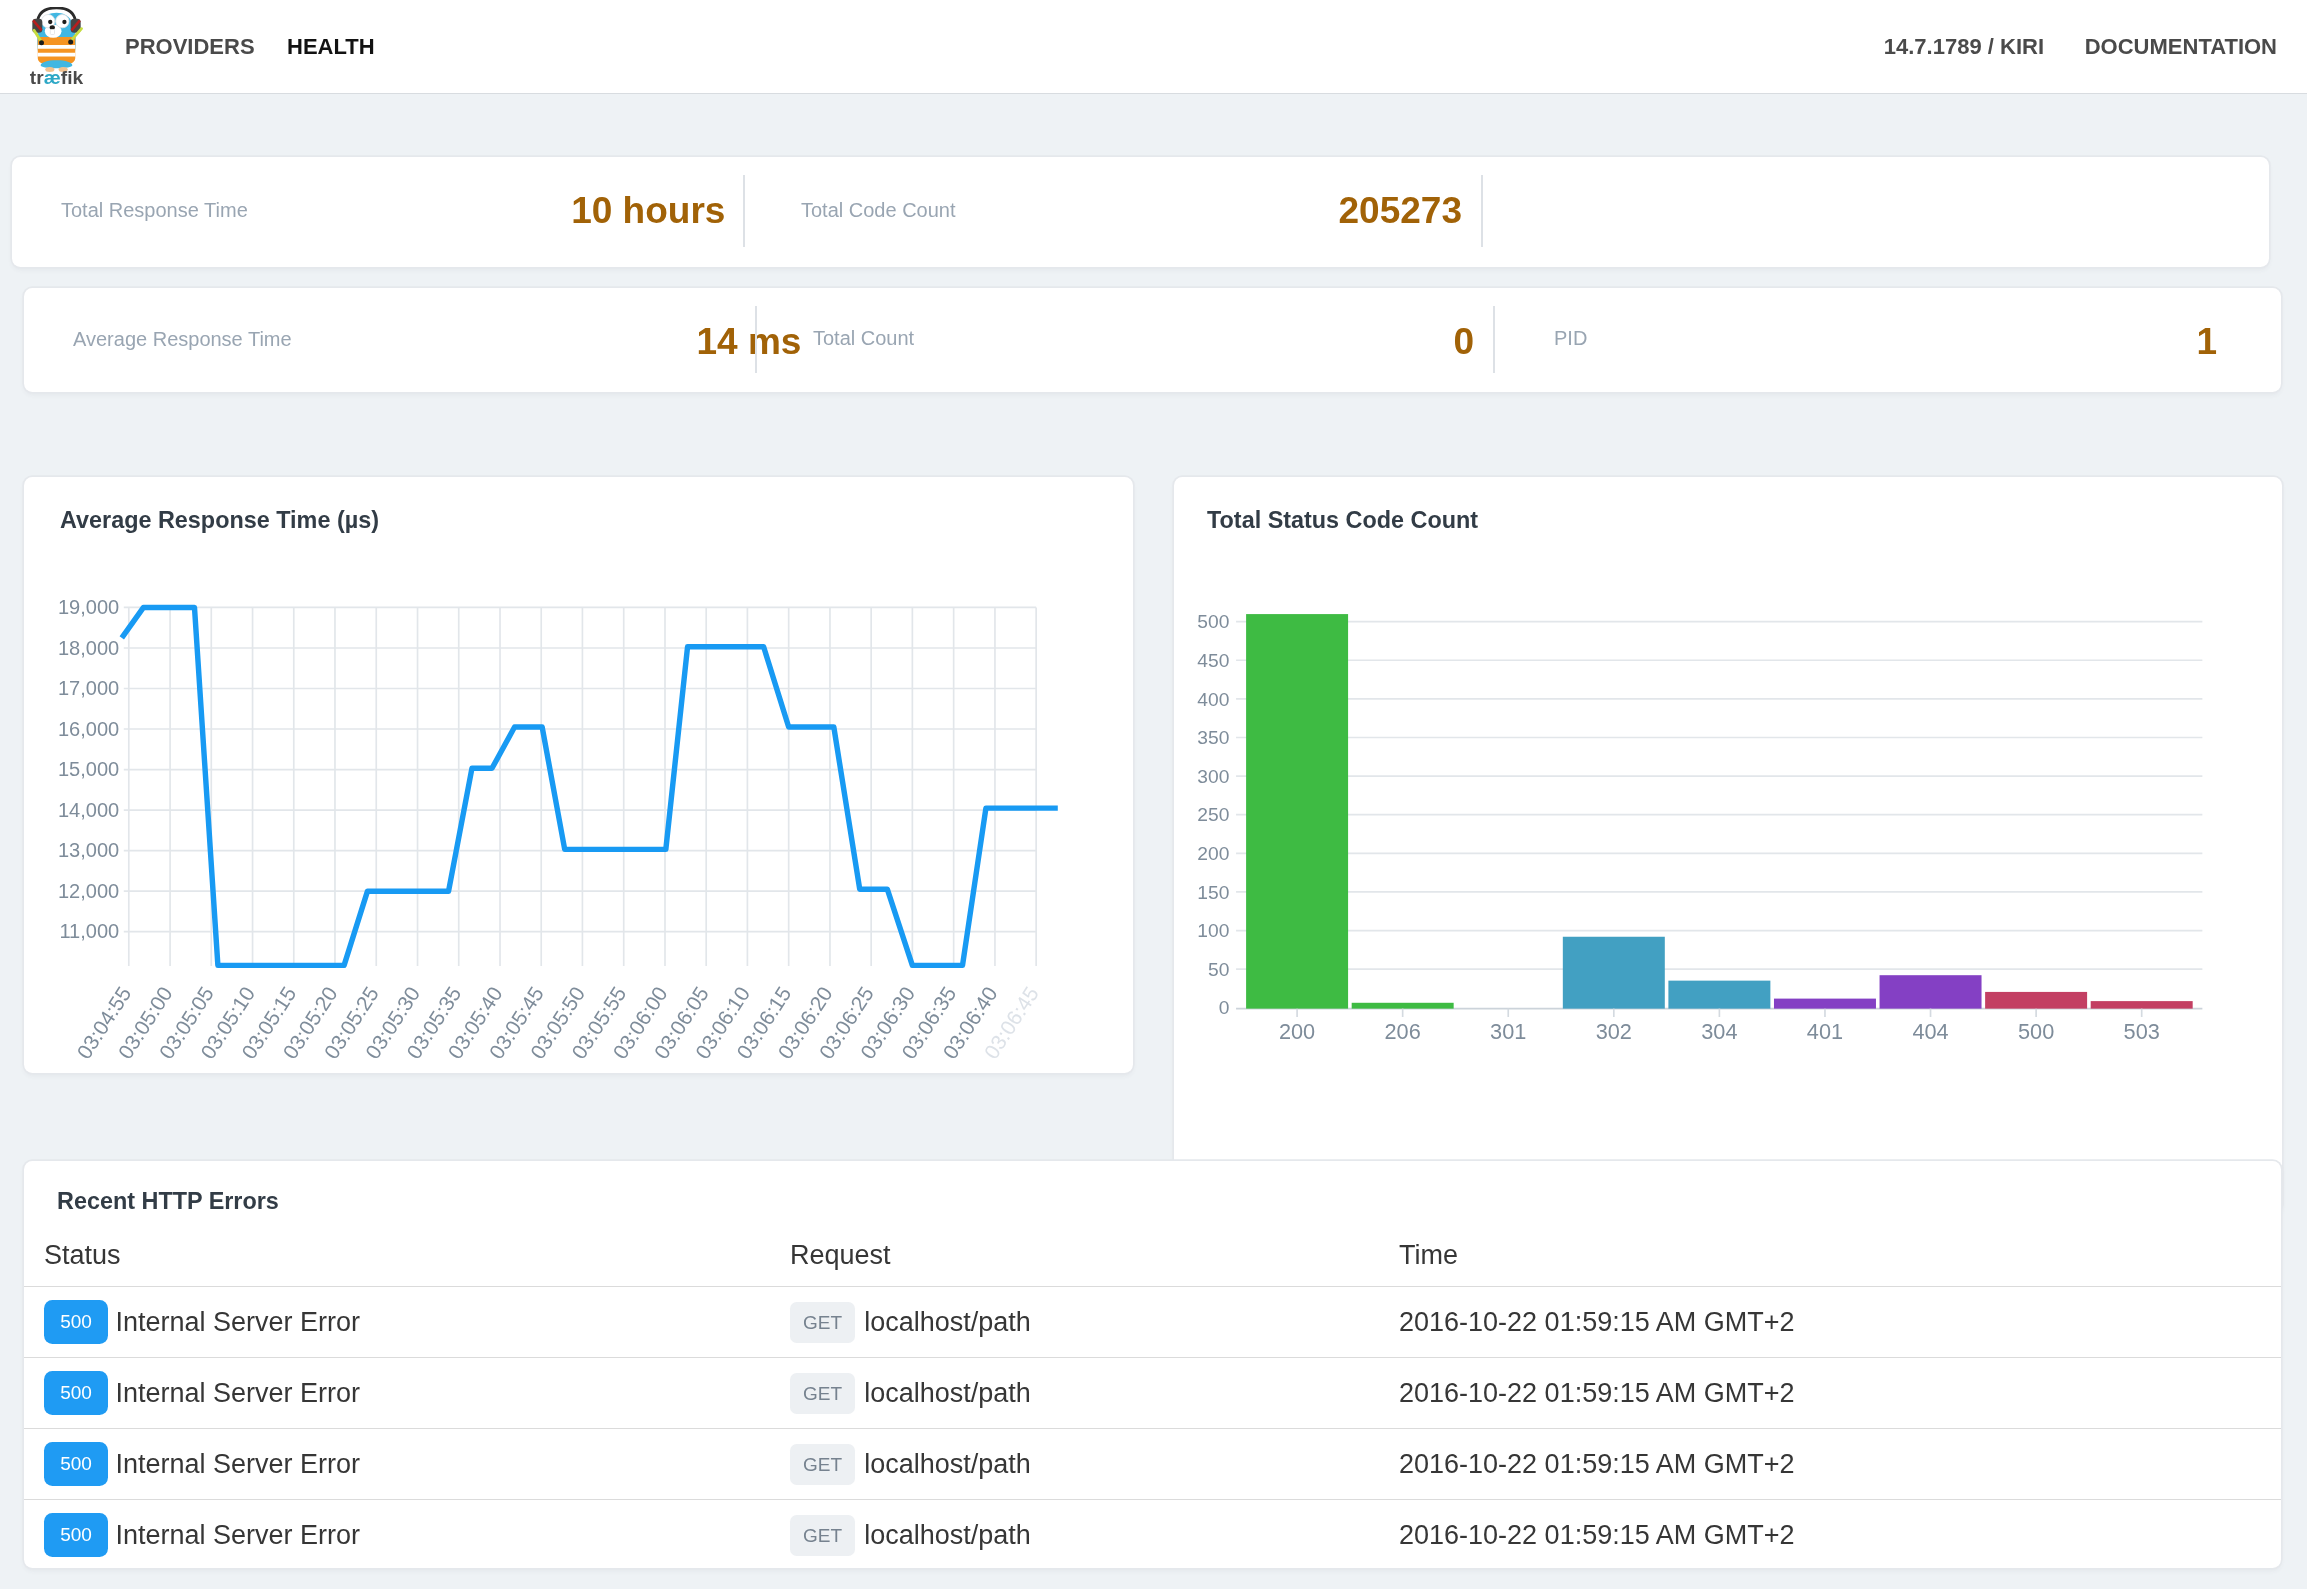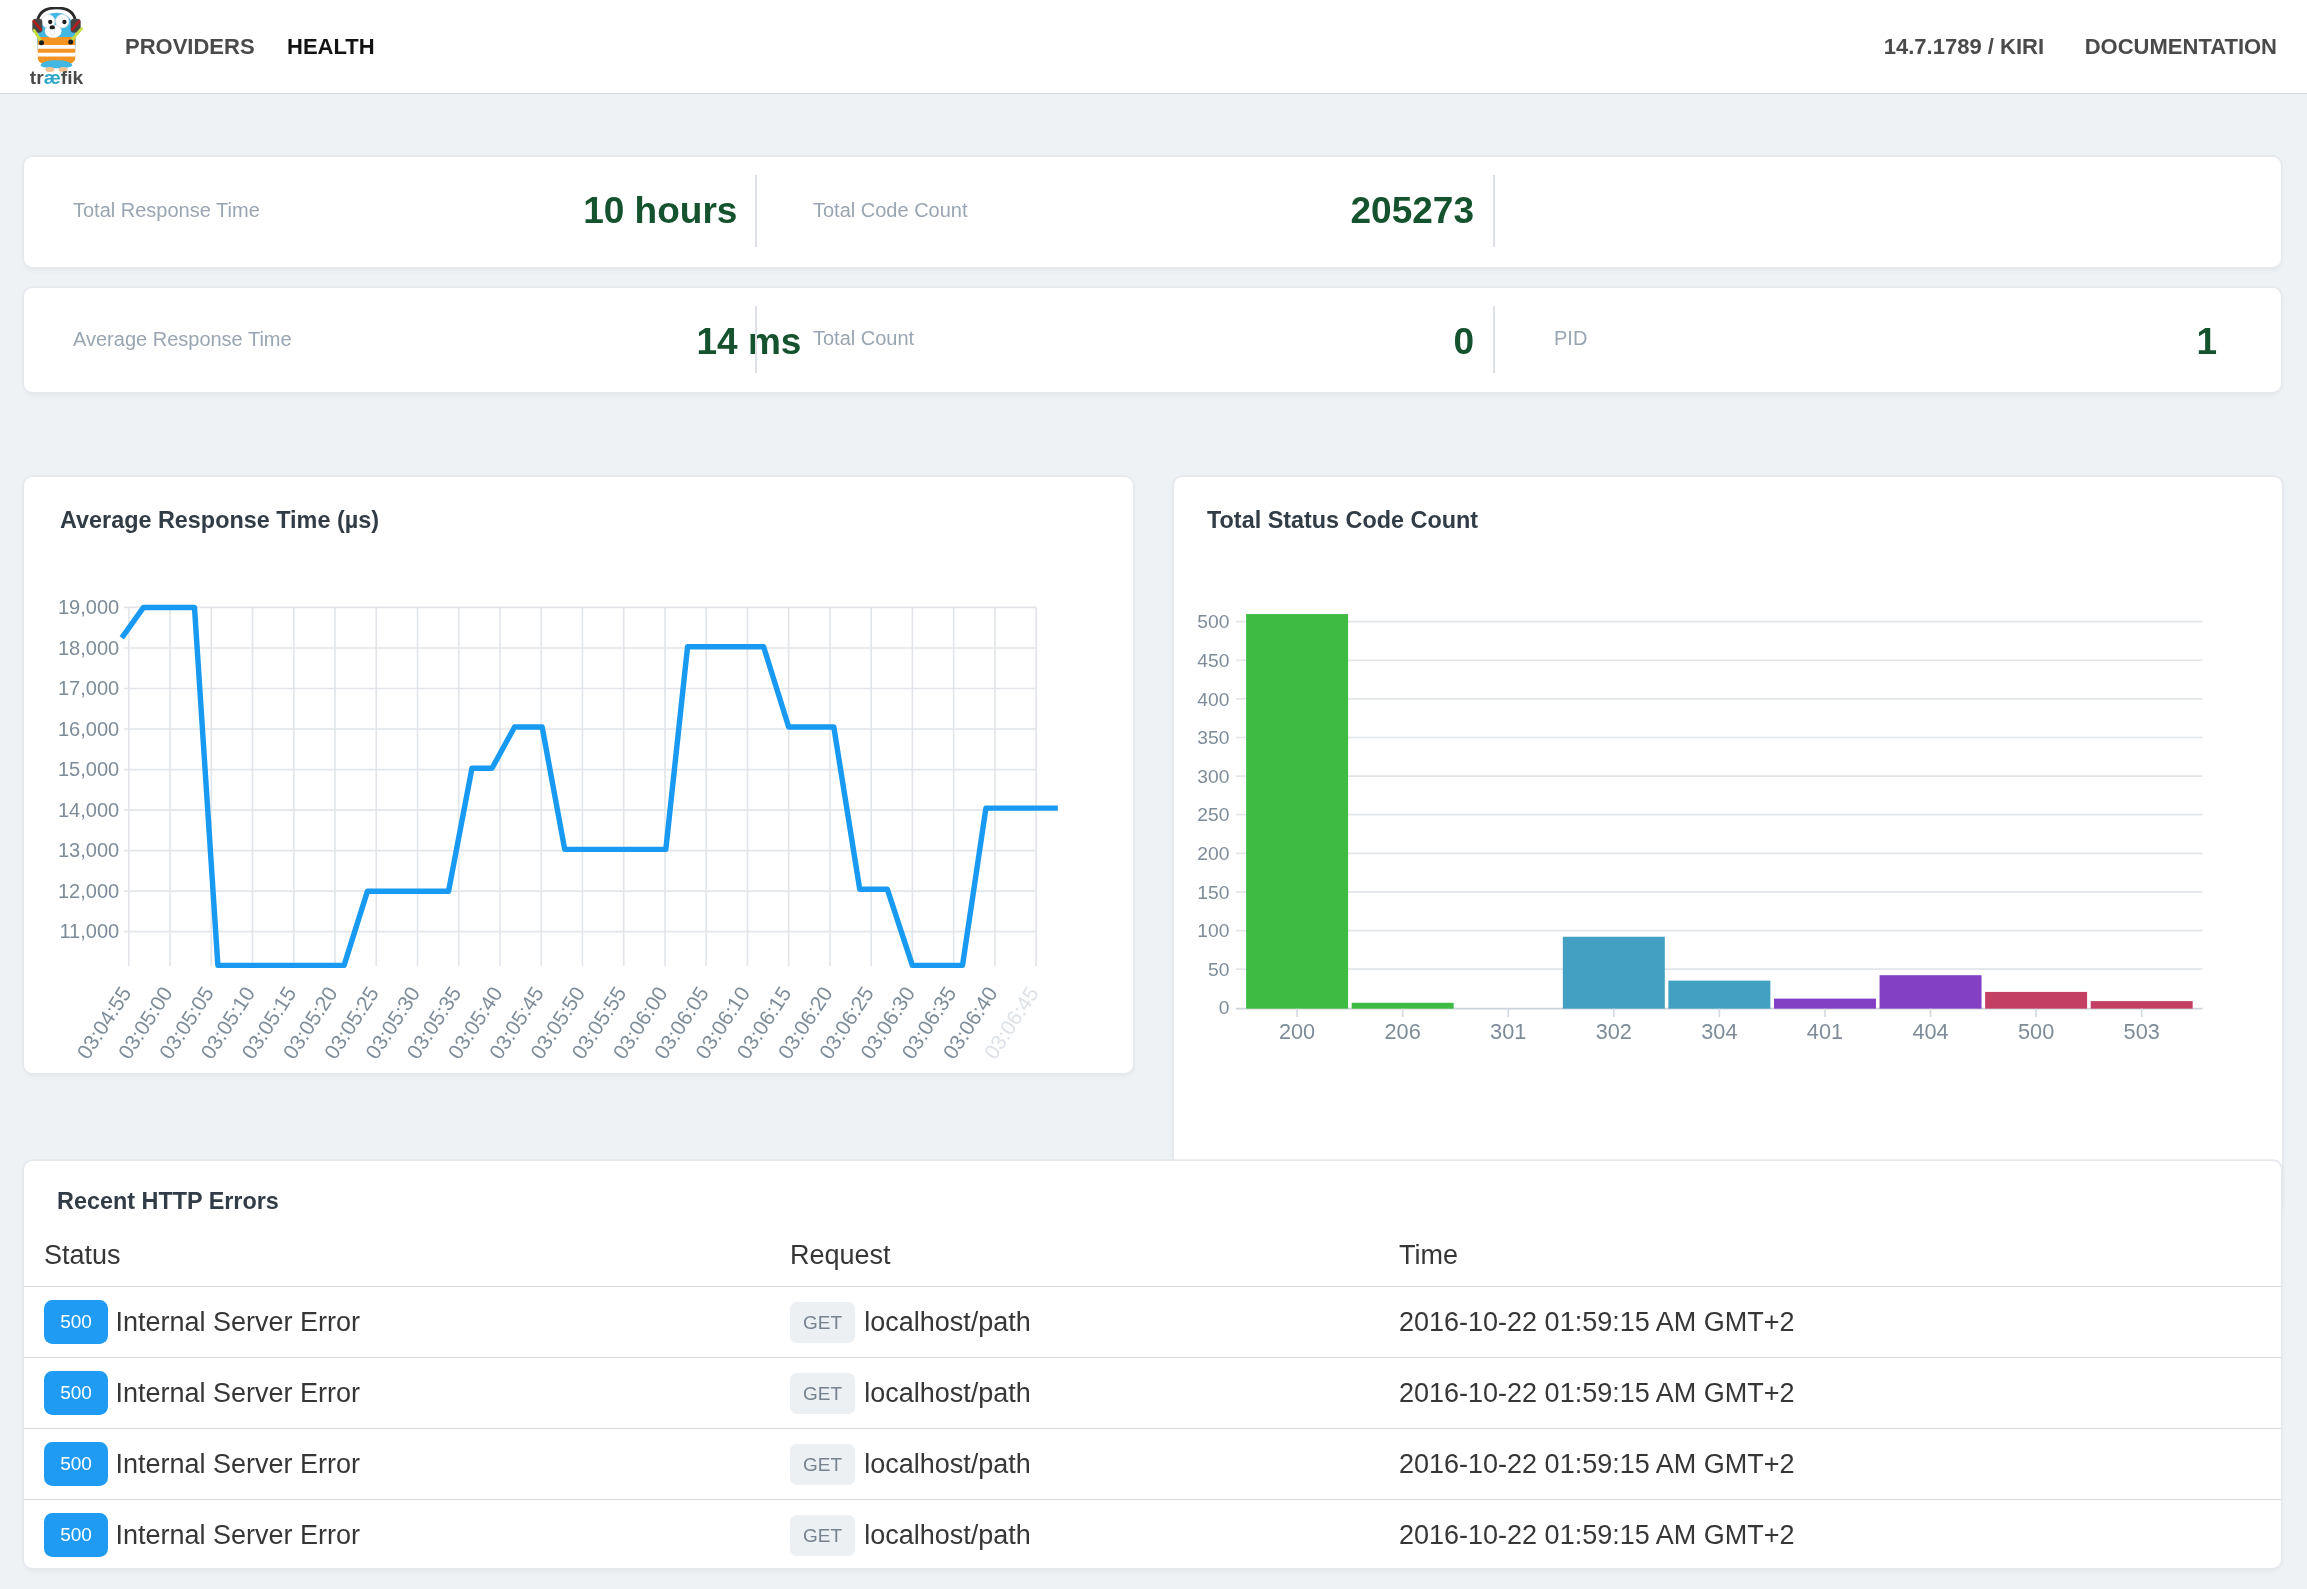--- a/index.html
+++ b/index.html
@@ -4,21 +4,21 @@
 <style>
   * { margin:0; padding:0; box-sizing:border-box; }
   html,body { width:2307px; height:1590px; overflow:hidden; }
   @media (max-width:1672px) { body { transform:scale(0.5); transform-origin:0 0; } }
   body { font-family:"Liberation Sans", sans-serif; background:#eef2f5; position:relative; }
   .nav { position:absolute; left:0; top:0; width:2307px; height:94px; background:#fff; border-bottom:1.7px solid #d8dce0; }
   .navitem { position:absolute; top:0; height:93px; line-height:93px; font-size:22px; font-weight:bold; color:#4a4a4a; }
   .card { position:absolute; background:#fff; border-radius:8.4px; box-shadow:0 0 0 1.7px #e5e8ec, 0 2.5px 5px rgba(60,70,90,.06); }
   .statrow { position:absolute; top:0; bottom:0; }
   .slabel { position:absolute; font-size:20px; color:#99a5b2; }
-  .sval { position:absolute; font-size:37px; font-weight:bold; color:#14532d;margin-left:24px; }
+  .sval { position:absolute; font-size:37px; font-weight:bold; color:#a16207;margin-left:24px; }
   .ctitle { position:absolute; font-size:23.4px; font-weight:bold; color:#323c46; }
   svg text { font-family:"Liberation Sans", sans-serif; }
   .thead td, .trow td { font-size:27px; color:#363636; }
 </style>
 </head>
 <body>
 
 <div class="nav">
   <svg style="position:absolute;left:27px;top:6.7px" width="59" height="80" viewBox="0 0 70 96">
 
@@ -55,21 +55,21 @@
     <circle cx="52" cy="42" r="3" fill="#1d1d1b"></circle>
     <circle cx="17" cy="43" r="3" fill="#1d1d1b"></circle>
     <text x="35" y="92" font-size="23" font-weight="bold" text-anchor="middle" fill="#4a4a4a">tr<tspan fill="#2ea8c6">æ</tspan>fik</text>
   </svg>
   <div class="navitem" style="left:125px;">PROVIDERS</div>
   <div class="navitem" style="left:287px; color:#121212;">HEALTH</div>
   <div class="navitem" style="right:263px;">14.7.1789 / KIRI</div>
   <div class="navitem" style="right:30px;">DOCUMENTATION</div>
 </div>
 
-<div class="card" style="left:24px; top:157px; width:2257px; height:110px;">
+<div class="card" style="left:12px; top:157px; width:2257px; height:110px;">
   <div class="statrow" style="left:0; width:731px;">
     <div class="slabel" style="left:49px; top:42px;">Total Response Time</div>
     <div class="sval" style="right:17.6px; top:33px;">10 hours</div>
   </div>
   <div style="position:absolute; left:731px; top:17.6px; height:72px; width:1.7px; background:#dde1e6;"></div>
   <div class="statrow" style="left:733px; width:736px;">
     <div class="slabel" style="left:56px; top:42px;">Total Code Count</div>
     <div class="sval" style="right:19px; top:33px;">205273</div>
   </div>
   <div style="position:absolute; left:1469px; top:17.6px; height:72px; width:1.7px; background:#dde1e6;"></div>

